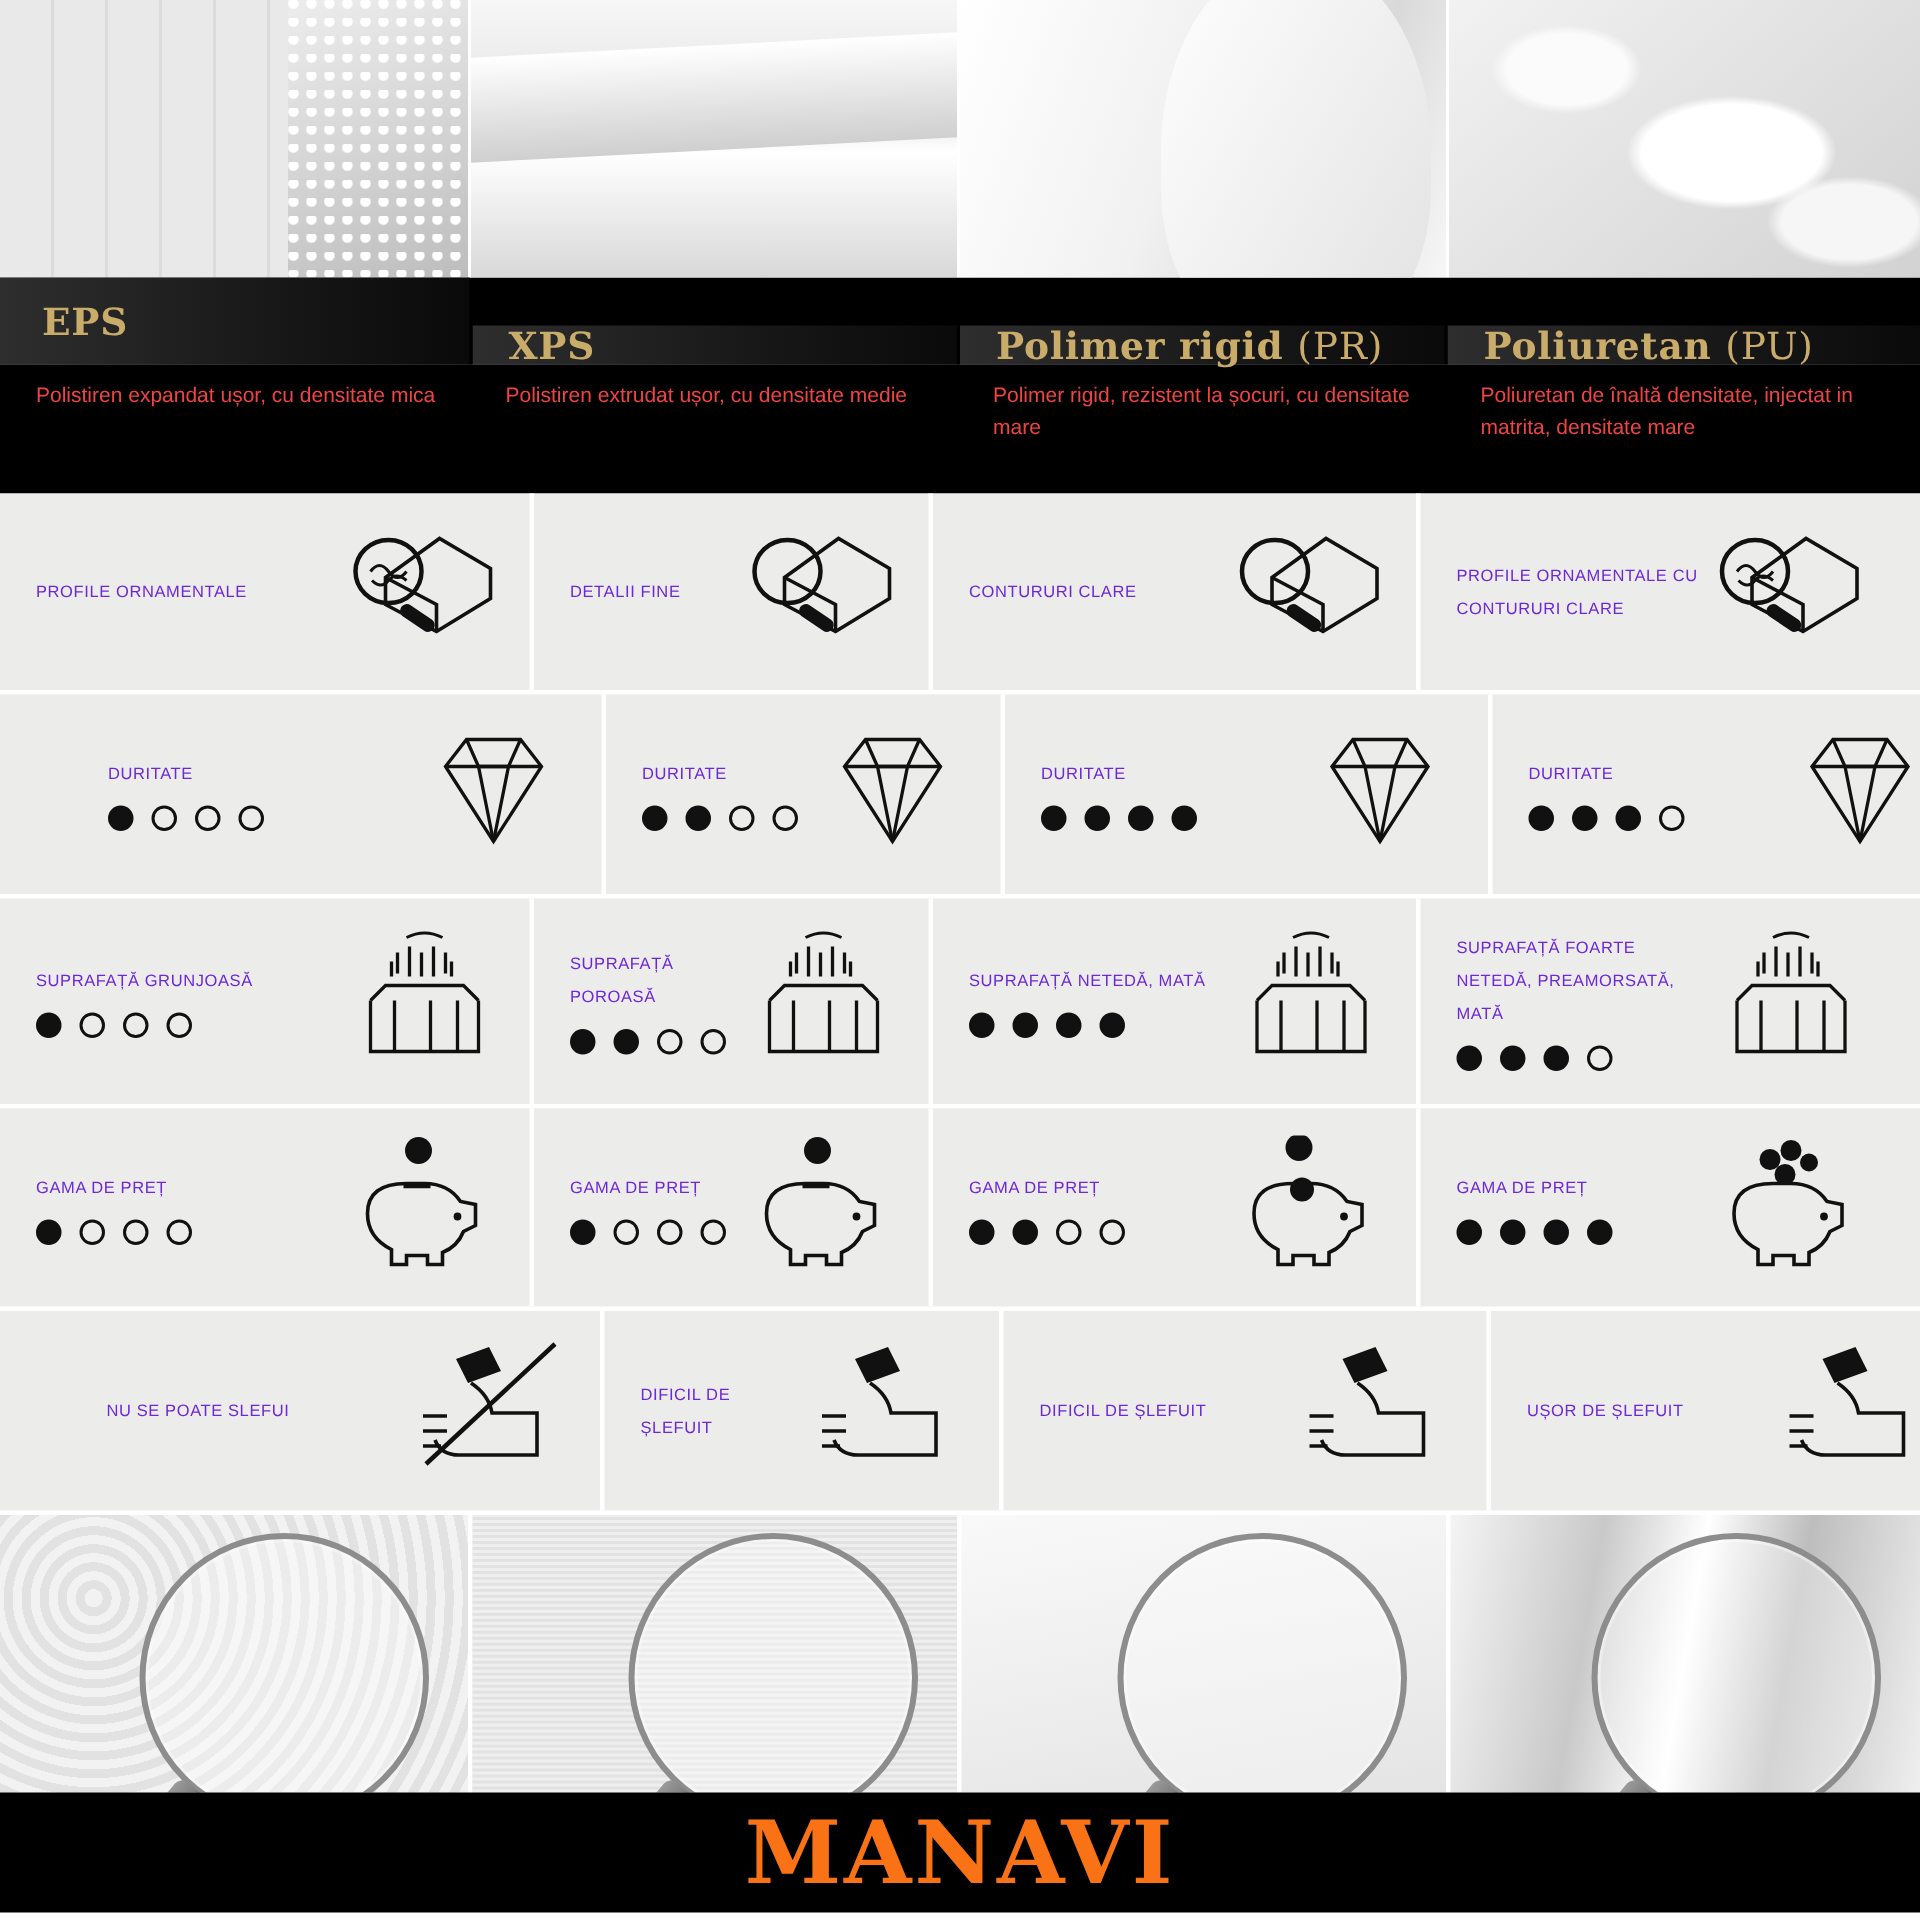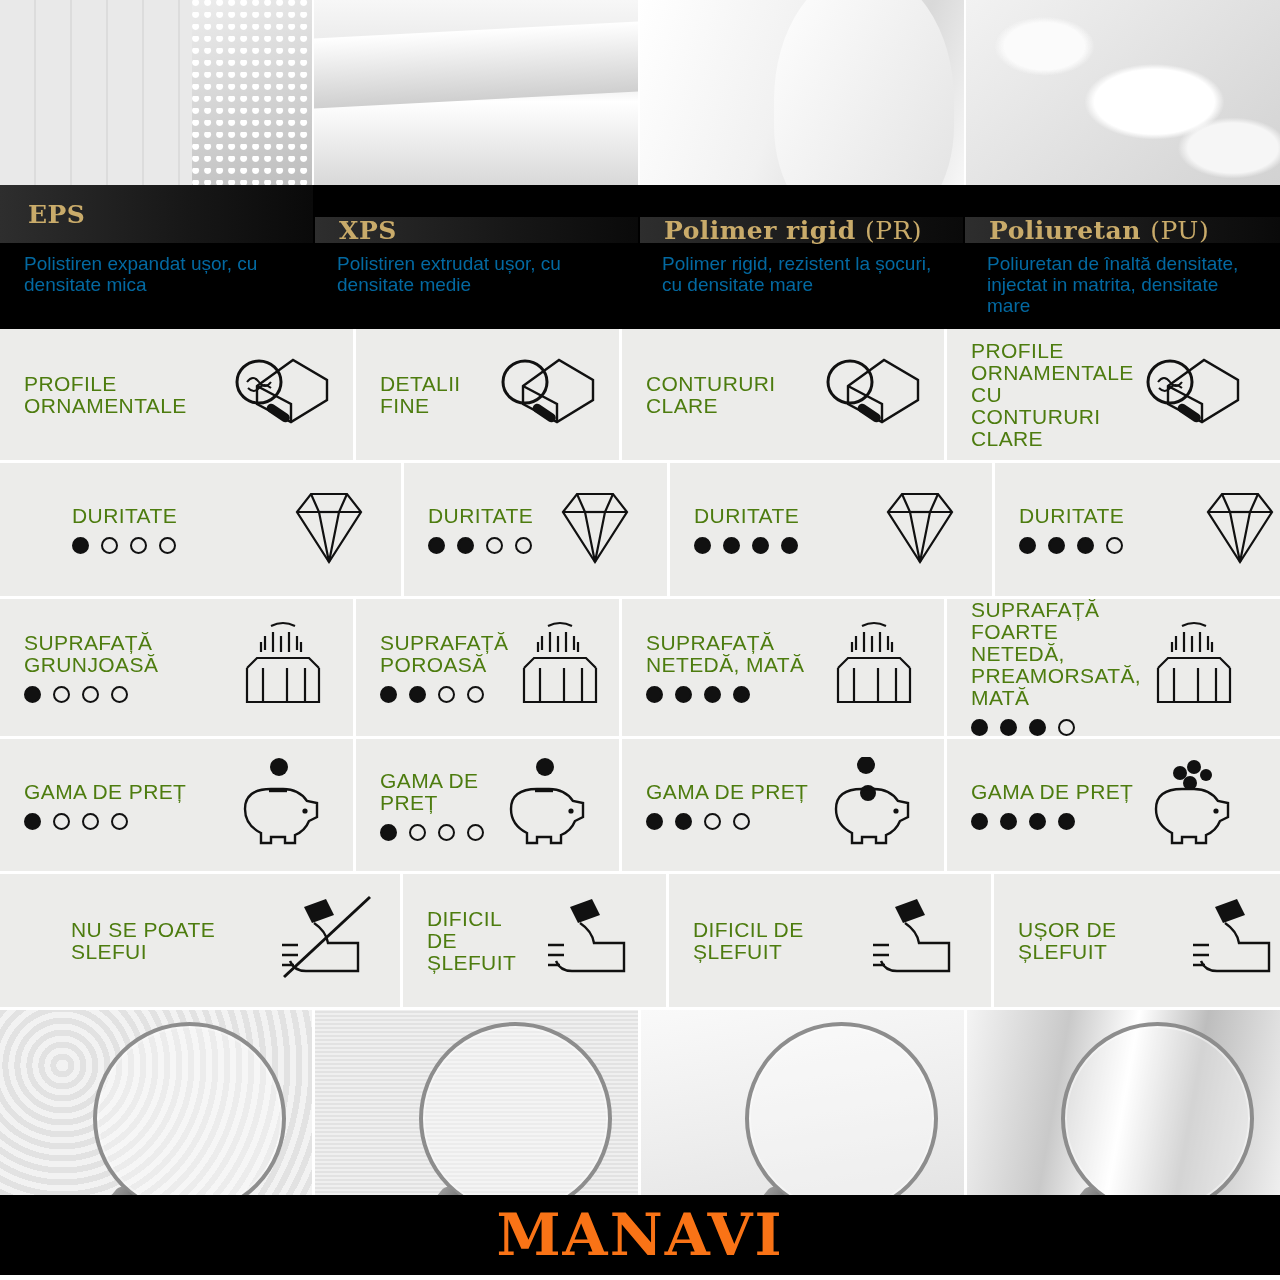--- a/index.html
+++ b/index.html
@@ -38,32 +38,32 @@
   .headcell{position:relative;display:flex;align-items:center;padding-left:24px;box-sizing:border-box;
      background:linear-gradient(90deg,#2e2e2e 0%,#171717 60%,#0a0a0a 100%);}
   .headcell + .headcell{border-left:2px solid #000;margin-top:32px;}
   .h1{width:313px;padding-left:28px;}.h2{width:325px;}.h3{width:325px;}.h4{width:317px;}
   .headcell .title{font-family:"DejaVu Serif", serif;font-weight:bold;font-size:25px;letter-spacing:.5px;
      color:#c9ab6a;white-space:nowrap;}
   .headcell .title .paren{font-weight:normal;}
 
   
   .descband{display:flex;width:1280px;height:86px;background:#000;}
-  .desccell{box-sizing:border-box;padding:10px 22px 0 24px;color:#0369a1;font-size:19px;line-height:21px;}
+  .desccell{box-sizing:border-box;padding:10px 22px 0 24px;color:#ef4444;font-size:14px;line-height:21px;}
   .d1{width:313px;}.d2{width:325px;}.d3{width:325px;}.d4{width:317px;}
 
   
   .matrix{display:flex;flex-direction:column;width:1280px;}
   .row{display:flex;width:1280px;background:#ececea;border-bottom:3px solid #ffffff;}
   .cell{position:relative;display:flex;align-items:center;justify-content:space-between;
         box-sizing:border-box;padding:0 18px 0 24px;border-right:3px solid #ffffff;}
   .cell:last-child{border-right:none;}
   .c1{width:356px;}.c2{width:266px;}.c3{width:325px;}.c4{width:317px;}
   .r1{height:131px;}.r2{height:133px;padding-left:48px;}.r3{height:137px;}.r4{height:132px;}.r5{height:133px;padding-left:47px;}
-  .label{font-size:21px;line-height:22px;color:#4d7c0f;letter-spacing:.4px;max-width:170px;}
+  .label{font-size:11px;line-height:22px;color:#6d28d9;letter-spacing:.4px;max-width:170px;}
   .dots{display:flex;gap:12px;margin-top:10px;}
   .dot{width:17px;height:17px;border-radius:50%;border:2px solid #111;box-sizing:border-box;}
   .dot.on{background:#111;}
   .txtwrap{display:flex;flex-direction:column;}
   .icon{flex:0 0 auto;}
 
   
   .bottom{display:flex;width:1280px;height:185px;}
   .bphoto{position:relative;overflow:hidden;border-right:3px solid #fff;}
   .bphoto:last-child{border-right:none;}

